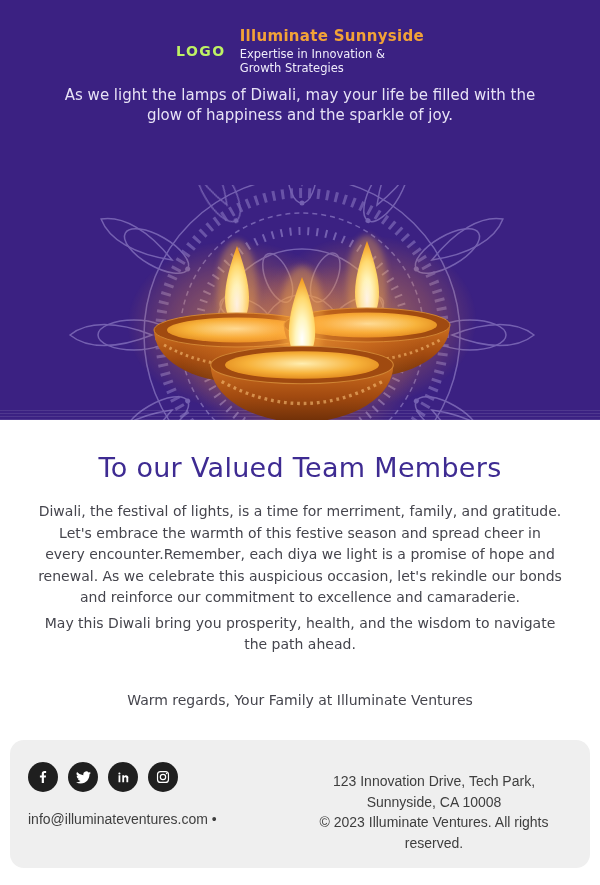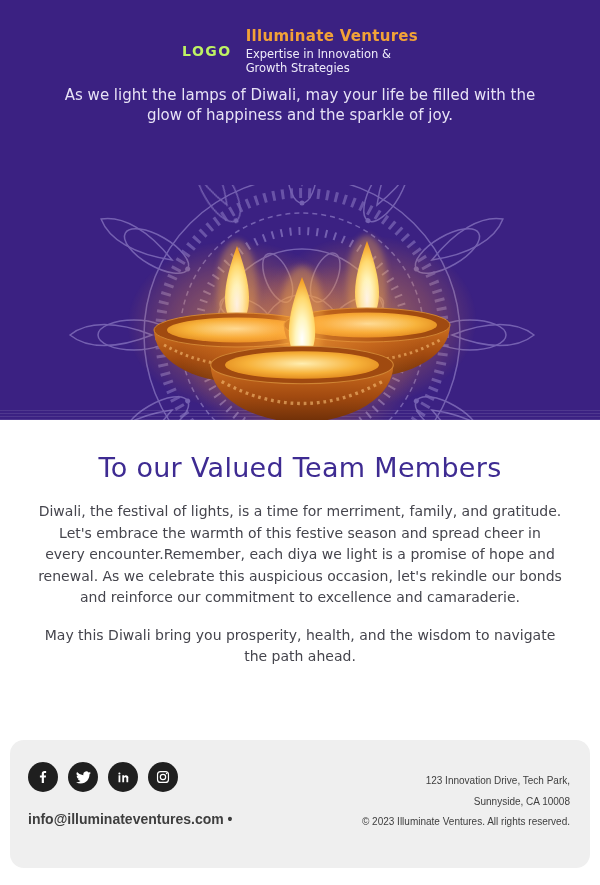--- a/index.html
+++ b/index.html
@@ -38,51 +38,51 @@
   .scene{position:absolute;left:0;bottom:0;width:600px;height:235px;z-index:1;}
   
   .message{box-sizing:border-box;height:320px;padding-top:32px;text-align:center;}
   .message-heading{
     margin:0;color:#3e2b92;font-size:27px;font-weight:500;letter-spacing:.3px;
   }
   .message p{
     margin:18px auto 0 auto;max-width:525px;color:#45454d;
     font-size:14px;line-height:21.5px;
   }
-  .message .para2{margin-top:16px;max-width:520px;}
+  .message .para2{margin-top:4px;max-width:520px;}
   .signoff{margin-top:34px !important;}
   
   .footer-card{
     box-sizing:border-box;margin:0 10px;height:128px;background:#efefef;border-radius:14px;
     display:flex;justify-content:space-between;align-items:flex-start;
     padding:22px 20px 0 18px;font-family:"Liberation Sans","DejaVu Sans",sans-serif;
   }
   .social-row{display:flex;gap:10px;align-items:center;}
   .social-btn{
     width:30px;height:30px;border-radius:50%;background:#1f1f1f;display:flex;
     align-items:center;justify-content:center;cursor:pointer;text-decoration:none;border:none;padding:0;
   }
   .social-btn svg{display:block;}
-  .contact{margin-top:15px;color:#3e3e3e;font-size:14px;line-height:24px;font-weight:bold;}
+  .contact{margin-top:15px;color:#3e3e3e;font-size:14px;line-height:24px;}
   .contact div{cursor:pointer;}
   .footer-right{
-    width:272px;text-align:right;color:#3e3e3e;font-size:10px;line-height:20.5px;padding-top:9px;
+    width:272px;text-align:center;color:#3e3e3e;font-size:14px;line-height:20.5px;padding-top:9px;
   }
 </style>
 </head>
 <body>
 
 <div class="page">
 
   <section class="hero">
 
     <header class="brand-row">
       <span class="logo-text">LOGO</span>
       <div class="brand-col">
-        <span class="brand-name">Illuminate Ventures</span>
+        <span class="brand-name">Illuminate Sunnyside</span>
         <span class="brand-tagline">
           <span>Expertise in Innovation &amp;</span><br>
           <span>Growth Strategies</span>
         </span>
       </div>
     </header>
 
     <p class="hero-subtitle">As we light the lamps of Diwali, may your life be filled with the glow of happiness and the sparkle of joy.</p>
 
     <div class="scene">
@@ -244,20 +244,21 @@
           <ellipse cx="0" cy="0" rx="70" ry="12.5" fill="url(#oilGrad)"></ellipse>
         </g>
       </svg>
     </div>
   </section>
 
   <section class="message">
     <h2 class="message-heading">To our Valued Team Members</h2>
     <p>Diwali, the festival of lights, is a time for merriment, family, and gratitude. Let's embrace the warmth of this festive season and spread cheer in every encounter.Remember, each diya we light is a promise of hope and renewal. As we celebrate this auspicious occasion, let's rekindle our bonds and reinforce our commitment to excellence and camaraderie.</p>
     <p class="para2">May this Diwali bring you prosperity, health, and the wisdom to navigate the path ahead.</p>
+    <p class="signoff">Warm regards, Your Family at Illuminate Ventures</p>
   </section>
 
   <footer class="footer-card">
     <div class="footer-left">
       <div class="social-row">
         <a class="social-btn">
           <svg width="16" height="16" viewBox="0 0 24 24" fill="#ffffff">
               <path d="M13.4 21v-8.2h2.76l.41-3.2H13.4V7.56c0-.93.26-1.56 1.59-1.56h1.7V3.13C16.4 3.09 15.4 3 14.23 3c-2.43 0-4.1 1.49-4.1 4.22v2.38H7.37v3.2h2.77V21h3.26z"></path>
             </svg>
         </a>

